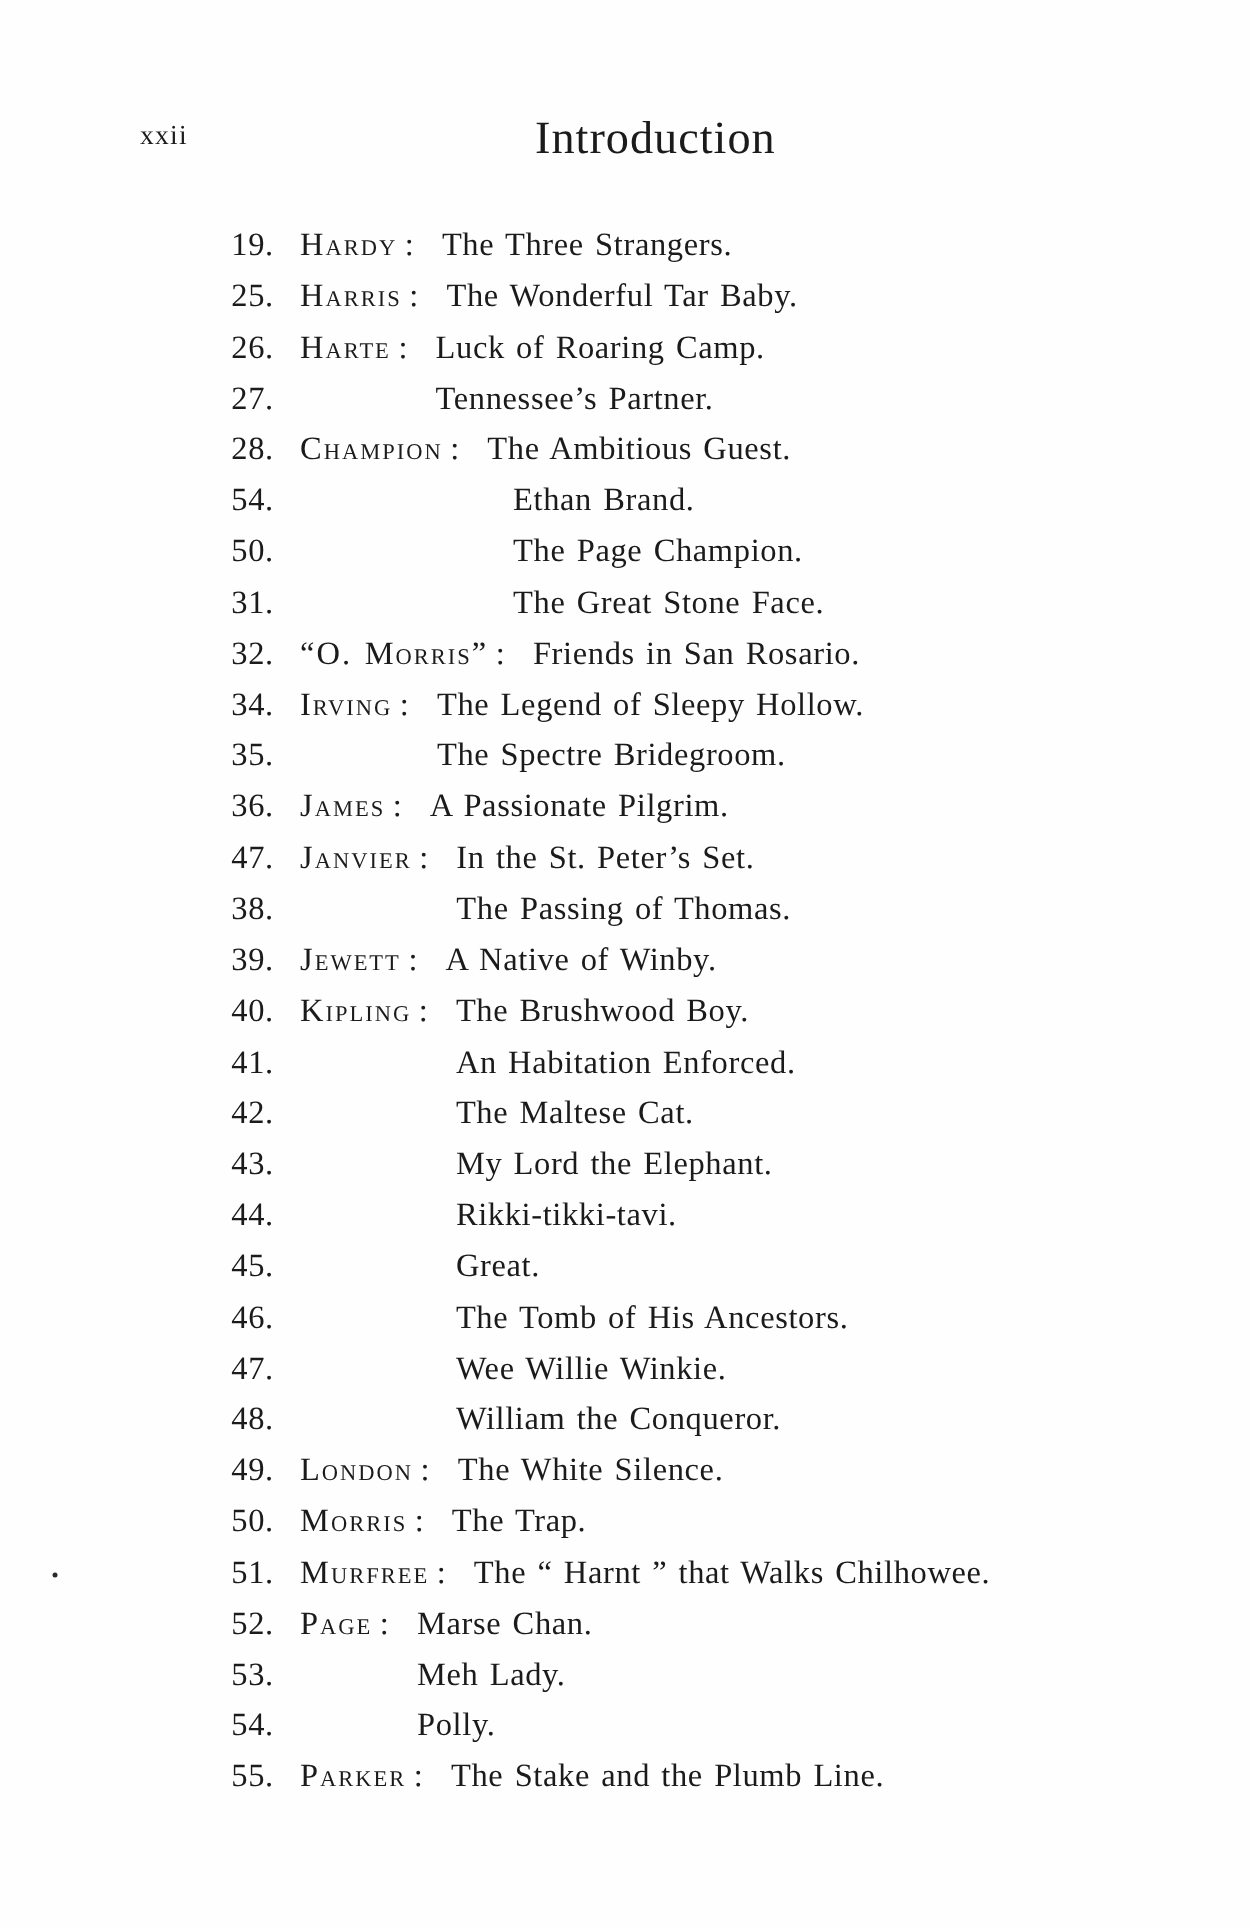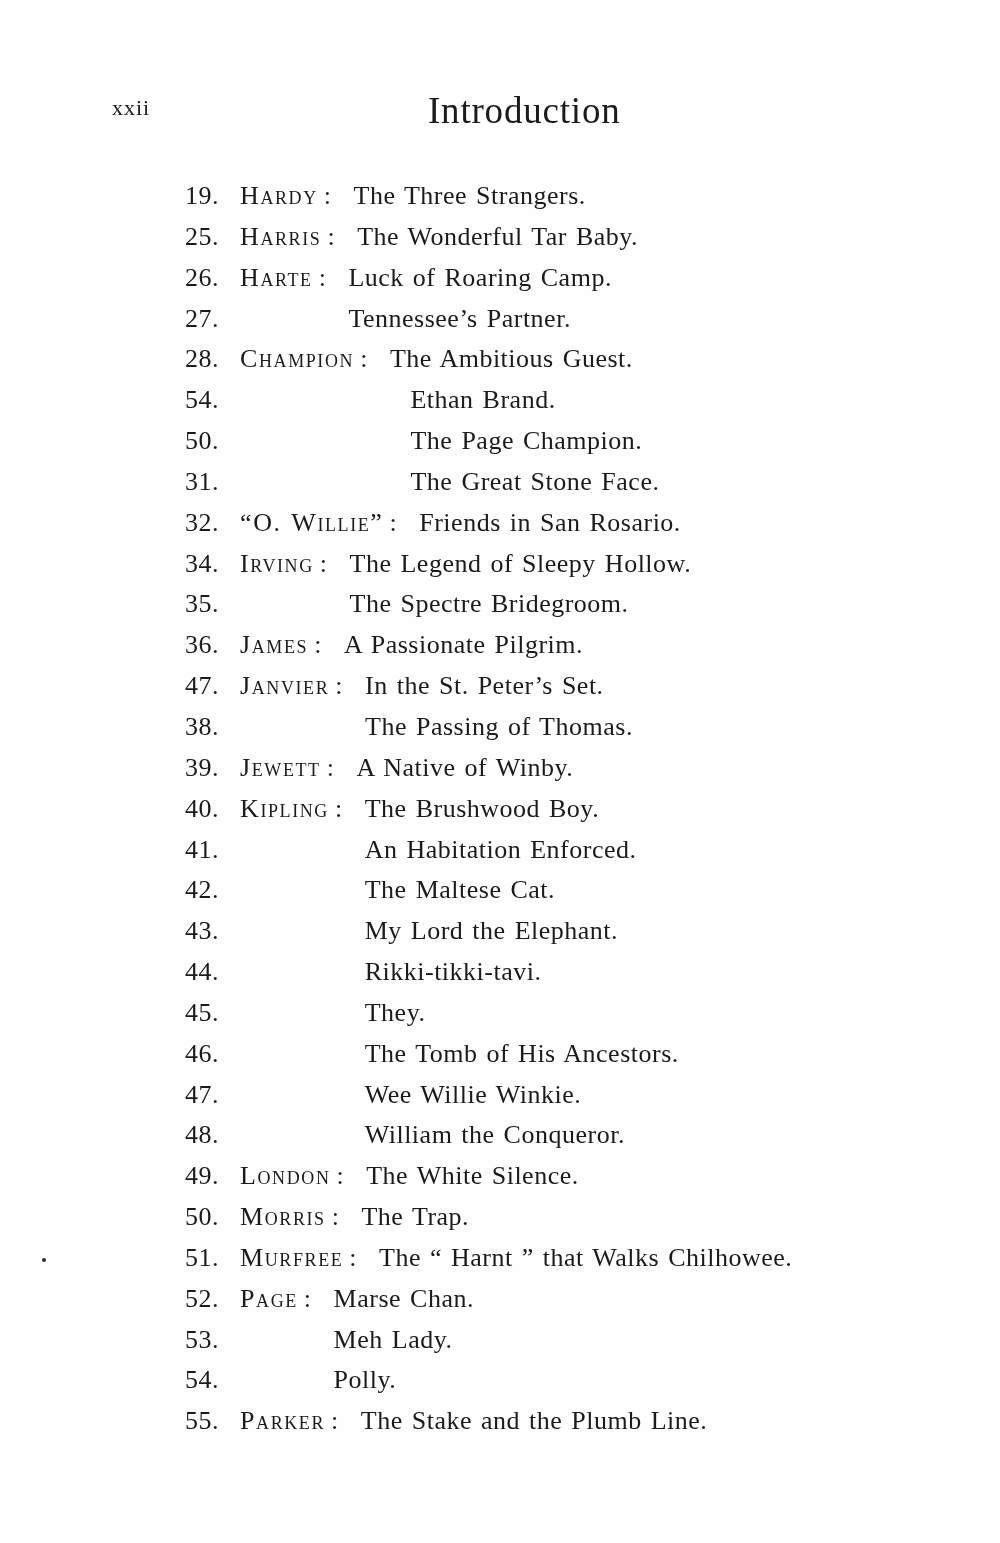--- a/index.html
+++ b/index.html
@@ -83,33 +83,33 @@
 
   <ol class="toc-list" id="toc-list">
       <li class="row"><span class="num">19.</span><span class="author">Hardy</span><span class="sep">:</span><span class="title">The Three Strangers.</span></li>
       <li class="row"><span class="num">25.</span><span class="author">Harris</span><span class="sep">:</span><span class="title">The Wonderful Tar Baby.</span></li>
       <li class="row"><span class="num">26.</span><span class="author">Harte</span><span class="sep">:</span><span class="title">Luck of Roaring Camp.</span></li>
       <li class="row"><span class="num">27.</span><span class="author ghost">Harte</span><span class="sep ghost">:</span><span class="title">Tennessee’s Partner.</span></li>
       <li class="row"><span class="num">28.</span><span class="author">Champion</span><span class="sep">:</span><span class="title">The Ambitious Guest.</span></li>
       <li class="row"><span class="num">54.</span><span class="author ghost">Hawthorne</span><span class="sep ghost">:</span><span class="title">Ethan Brand.</span></li>
       <li class="row"><span class="num">50.</span><span class="author ghost">Hawthorne</span><span class="sep ghost">:</span><span class="title">The Page Champion.</span></li>
       <li class="row"><span class="num">31.</span><span class="author ghost">Hawthorne</span><span class="sep ghost">:</span><span class="title">The Great Stone Face.</span></li>
-      <li class="row"><span class="num">32.</span><span class="author">“O. Willie”</span><span class="sep">:</span><span class="title">Friends in San Rosario.</span></li>
+      <li class="row"><span class="num">32.</span><span class="author">“O. Morris”</span><span class="sep">:</span><span class="title">Friends in San Rosario.</span></li>
       <li class="row"><span class="num">34.</span><span class="author">Irving</span><span class="sep">:</span><span class="title">The Legend of Sleepy Hollow.</span></li>
       <li class="row"><span class="num">35.</span><span class="author ghost">Irving</span><span class="sep ghost">:</span><span class="title">The Spectre Bridegroom.</span></li>
       <li class="row"><span class="num">36.</span><span class="author">James</span><span class="sep">:</span><span class="title">A Passionate Pilgrim.</span></li>
       <li class="row"><span class="num">47.</span><span class="author">Janvier</span><span class="sep">:</span><span class="title">In the St. Peter’s Set.</span></li>
       <li class="row"><span class="num">38.</span><span class="author ghost">Janvier</span><span class="sep ghost">:</span><span class="title">The Passing of Thomas.</span></li>
       <li class="row"><span class="num">39.</span><span class="author">Jewett</span><span class="sep">:</span><span class="title">A Native of Winby.</span></li>
       <li class="row"><span class="num">40.</span><span class="author">Kipling</span><span class="sep">:</span><span class="title">The Brushwood Boy.</span></li>
       <li class="row"><span class="num">41.</span><span class="author ghost">Kipling</span><span class="sep ghost">:</span><span class="title">An Habitation Enforced.</span></li>
       <li class="row"><span class="num">42.</span><span class="author ghost">Kipling</span><span class="sep ghost">:</span><span class="title">The Maltese Cat.</span></li>
       <li class="row"><span class="num">43.</span><span class="author ghost">Kipling</span><span class="sep ghost">:</span><span class="title">My Lord the Elephant.</span></li>
       <li class="row"><span class="num">44.</span><span class="author ghost">Kipling</span><span class="sep ghost">:</span><span class="title">Rikki-tikki-tavi.</span></li>
-      <li class="row"><span class="num">45.</span><span class="author ghost">Kipling</span><span class="sep ghost">:</span><span class="title">They.</span></li>
+      <li class="row"><span class="num">45.</span><span class="author ghost">Kipling</span><span class="sep ghost">:</span><span class="title">Great.</span></li>
       <li class="row"><span class="num">46.</span><span class="author ghost">Kipling</span><span class="sep ghost">:</span><span class="title">The Tomb of His Ancestors.</span></li>
       <li class="row"><span class="num">47.</span><span class="author ghost">Kipling</span><span class="sep ghost">:</span><span class="title">Wee Willie Winkie.</span></li>
       <li class="row"><span class="num">48.</span><span class="author ghost">Kipling</span><span class="sep ghost">:</span><span class="title">William the Conqueror.</span></li>
       <li class="row"><span class="num">49.</span><span class="author">London</span><span class="sep">:</span><span class="title">The White Silence.</span></li>
       <li class="row"><span class="num">50.</span><span class="author">Morris</span><span class="sep">:</span><span class="title">The Trap.</span></li>
       <li class="row"><span class="num">51.</span><span class="author">Murfree</span><span class="sep">:</span><span class="title">The “ Harnt ” that Walks Chilhowee.</span></li>
       <li class="row"><span class="num">52.</span><span class="author">Page</span><span class="sep">:</span><span class="title">Marse Chan.</span></li>
       <li class="row"><span class="num">53.</span><span class="author ghost">Page</span><span class="sep ghost">:</span><span class="title">Meh Lady.</span></li>
       <li class="row"><span class="num">54.</span><span class="author ghost">Page</span><span class="sep ghost">:</span><span class="title">Polly.</span></li>
       <li class="row"><span class="num">55.</span><span class="author">Parker</span><span class="sep">:</span><span class="title">The Stake and the Plumb Line.</span></li>

